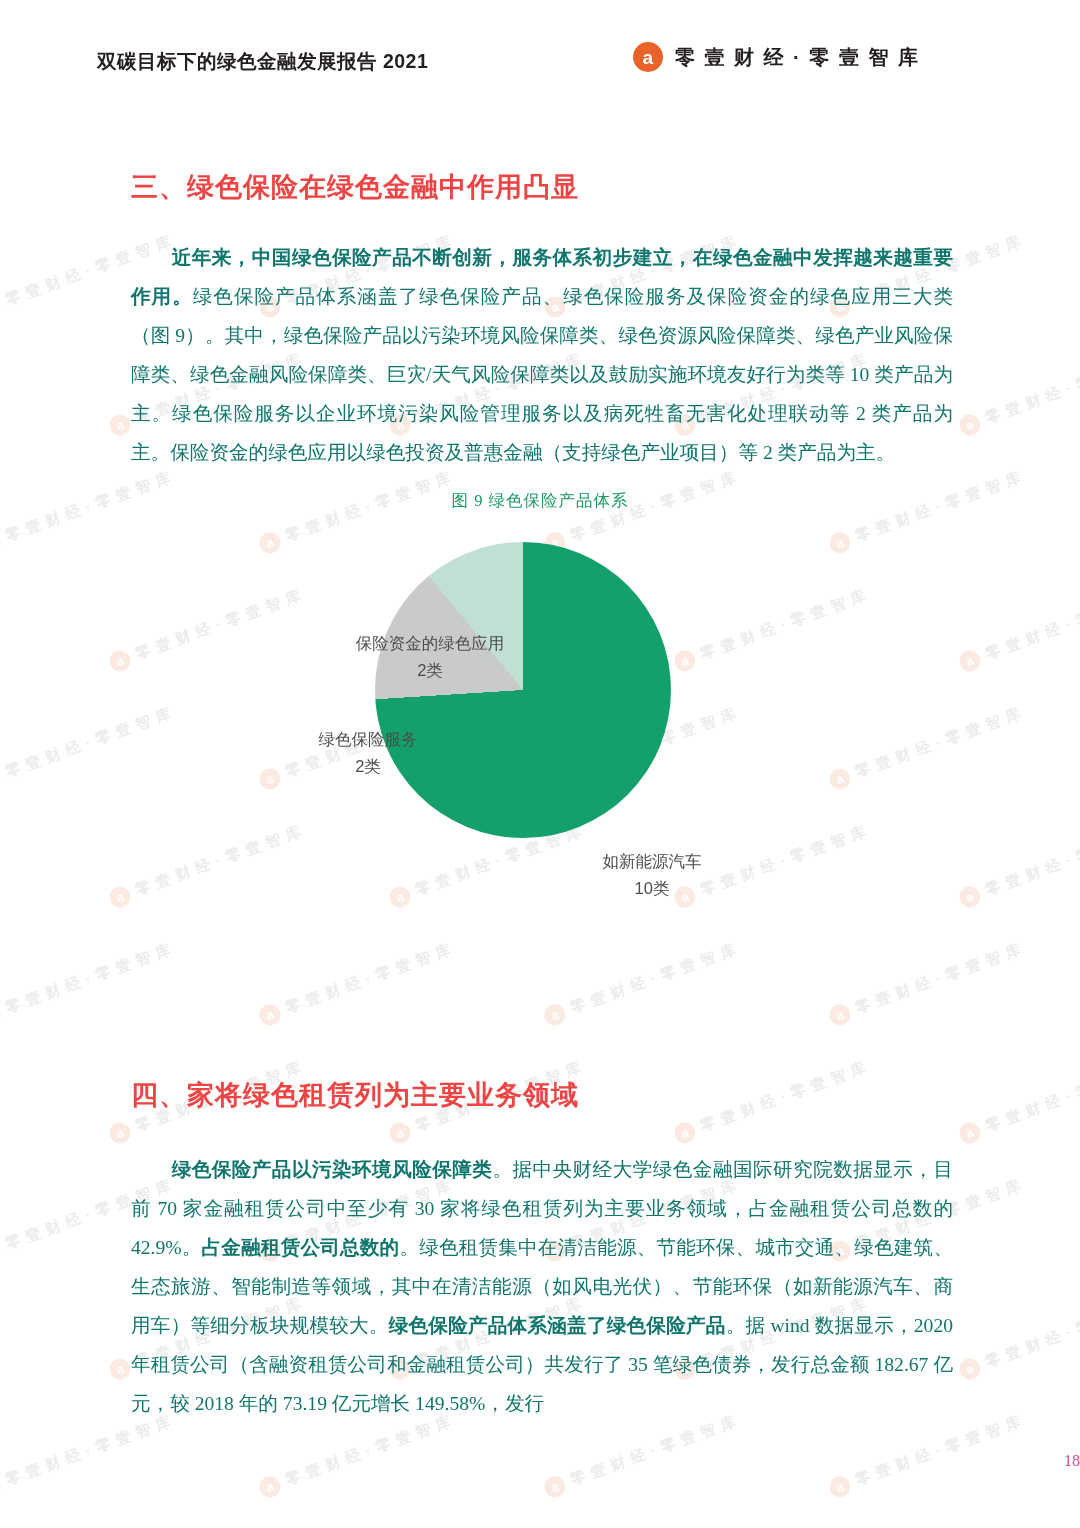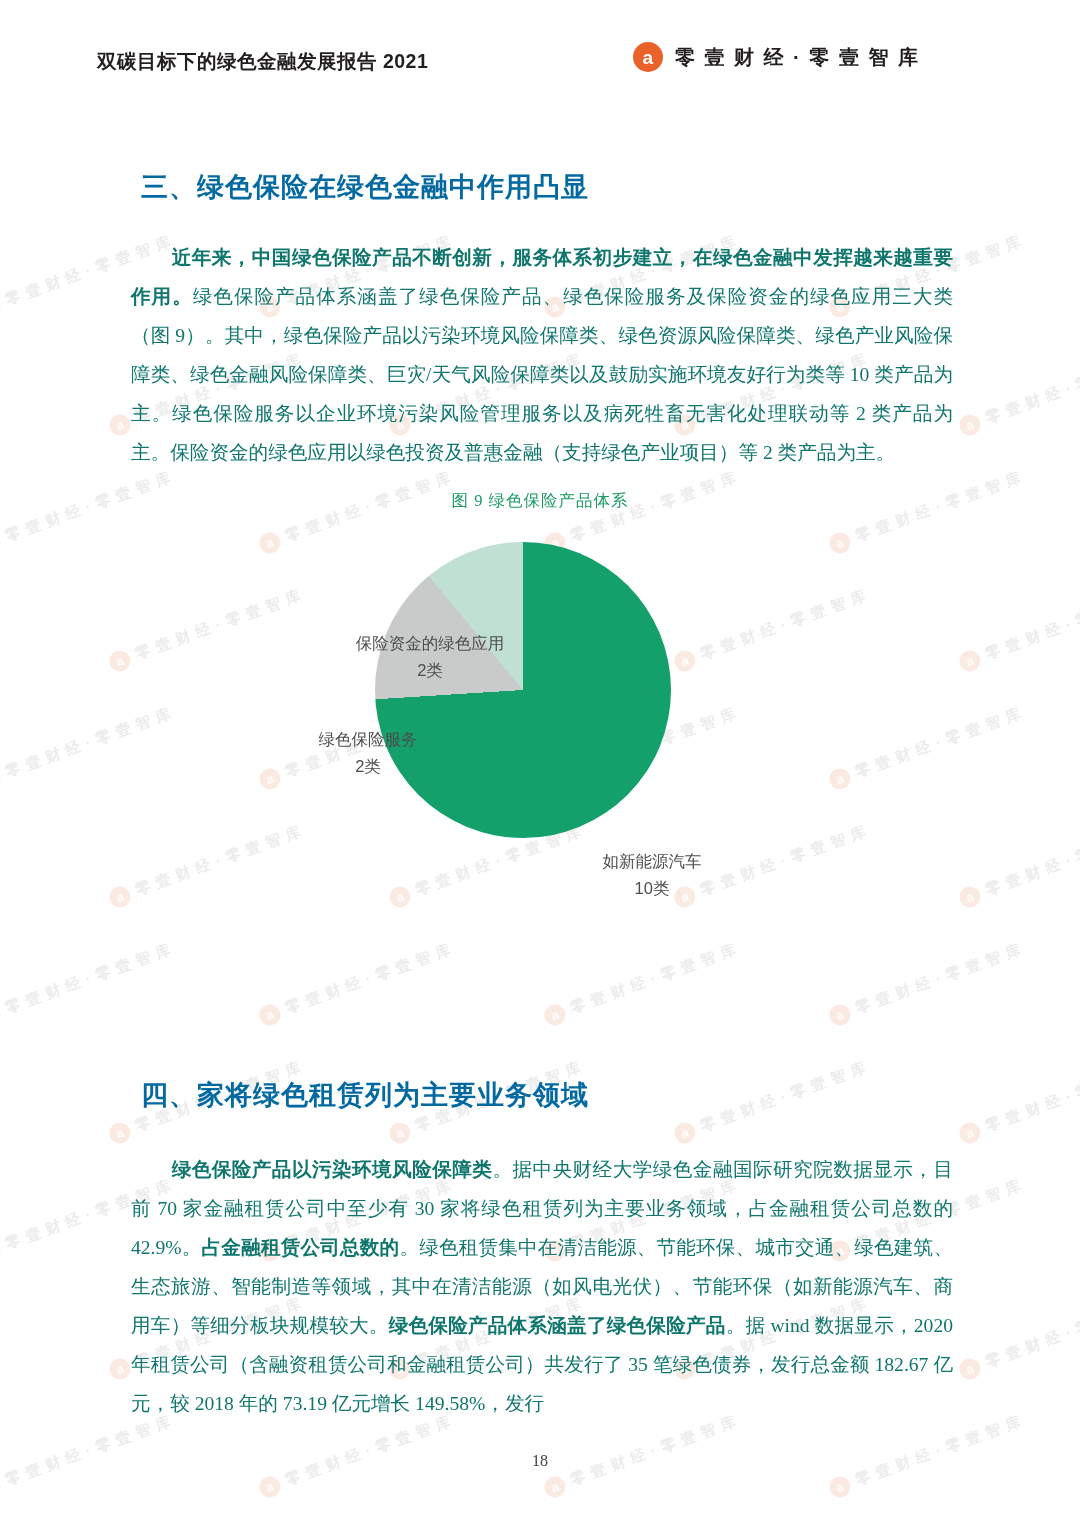--- a/index.html
+++ b/index.html
@@ -106,25 +106,25 @@
   
   #content {
     position: absolute;
     left: 0;
     top: 0;
     width: 1080px;
     z-index: 8;
   }
   .section-heading {
     position: absolute;
-    left: 141px;
+    left: 131px;
     font-family: "Liberation Sans", sans-serif;
     font-weight: bold;
     font-size: 27px;
-    color: #0369a1;
+    color: #ef4444;
     letter-spacing: 1px;
   }
   #heading-3 { top: 147px; }
   #heading-4 { top: 1055px; }
 
   .para {
     position: absolute;
     left: 131px;
     width: 822px;
     font-size: 19.6px;
@@ -198,23 +198,23 @@
     text-align: center;
   }
   .pie-label .lab-val { display: block; }
 
   
   #page-number {
     position: absolute;
     top: 1452px;
     left: 0;
     width: 1080px;
-    text-align: center;
+    text-align: right;
     font-size: 16px;
-    color: #404040;
+    color: #ec4899;
     z-index: 8;
   }
 </style>
 </head>
 <body>
 
 <div id="watermarks">
     <div class="wm" style="left: -20px; top: 300px;">
       <div class="wm-logo">a</div>
       <div class="wm-text">零 壹 财 经 · 零 壹 智 库</div>

